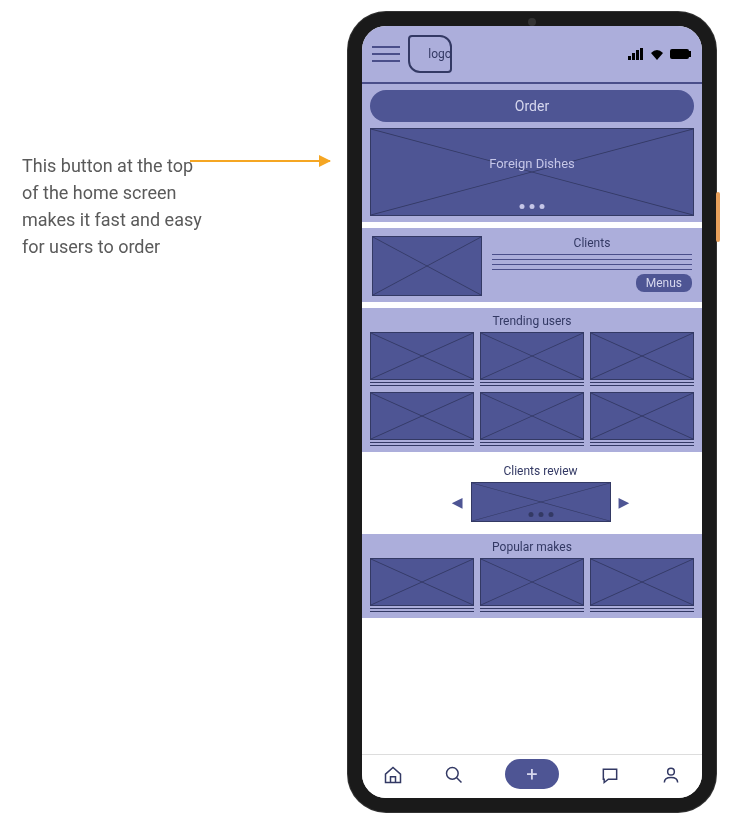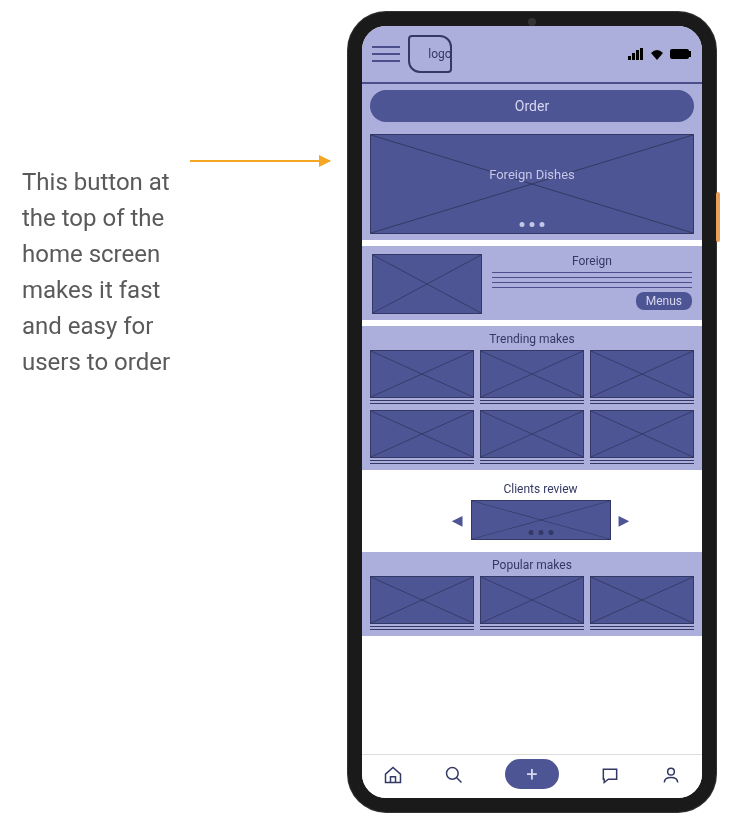--- a/index.html
+++ b/index.html
@@ -6,24 +6,24 @@
   body {
     width: 740px;
     height: 834px;
     background: #fff;
     font-family: -apple-system, BlinkMacSystemFont, "Segoe UI", Roboto, sans-serif;
     position: relative;
   }
   .annotation {
     position: absolute;
     left: 22px;
-    top: 164px;
+    top: 152px;
     width: 180px;
     color: #5a5a5a;
-    font-size: 24px;
+    font-size: 18px;
     line-height: 1.5;
   }
   .arrow {
     position: absolute;
     left: 190px;
     top: 160px;
     width: 140px;
     height: 2px;
     background: #f5a623;
   }
@@ -138,22 +138,22 @@
     display: flex;
     align-items: center;
     justify-content: center;
     font-size: 14px;
     cursor: pointer;
   }
   
   .hero {
     position: relative;
     background: #4e5594;
-    height: 100px;
-    margin-top: 12px;
+    height: 88px;
+    margin-top: 6px;
   }
   .xbox {
     position: relative;
     background: #4e5594;
     border: 1px solid #333964;
   }
   .xbox svg {
     position: absolute;
     inset: 0;
     width: 100%;
@@ -330,32 +330,32 @@
 
       <div class="section-light" style="padding:0;">
         <div class="welcome-row">
           <div class="welcome-img xbox">
             <svg preserveAspectRatio="none" viewBox="0 0 100 100">
                 <line x1="0" y1="0" x2="100" y2="100" stroke="#333964" stroke-width="1"></line>
                 <line x1="100" y1="0" x2="0" y2="100" stroke="#333964" stroke-width="1"></line>
               </svg>
           </div>
           <div class="welcome-text">
-            <div class="welcome-title">Foreign</div>
+            <div class="welcome-title">Clients</div>
             <div class="line"></div>
             <div class="line"></div>
             <div class="line"></div>
             <div class="line"></div>
             <div class="menus-btn">Menus</div>
           </div>
         </div>
       </div>
 
       <div class="section-light">
-        <div class="sec-title">Trending makes</div>
+        <div class="sec-title">Trending users</div>
         <div class="grid3">
           <div class="card">
               <div class="xbox">
                 <svg preserveAspectRatio="none" viewBox="0 0 100 100">
                   <line x1="0" y1="0" x2="100" y2="100" stroke="#333964" stroke-width="1.2"></line>
                   <line x1="100" y1="0" x2="0" y2="100" stroke="#333964" stroke-width="1.2"></line>
                 </svg>
               </div>
               <div class="card-lines">
                 <span></span>

